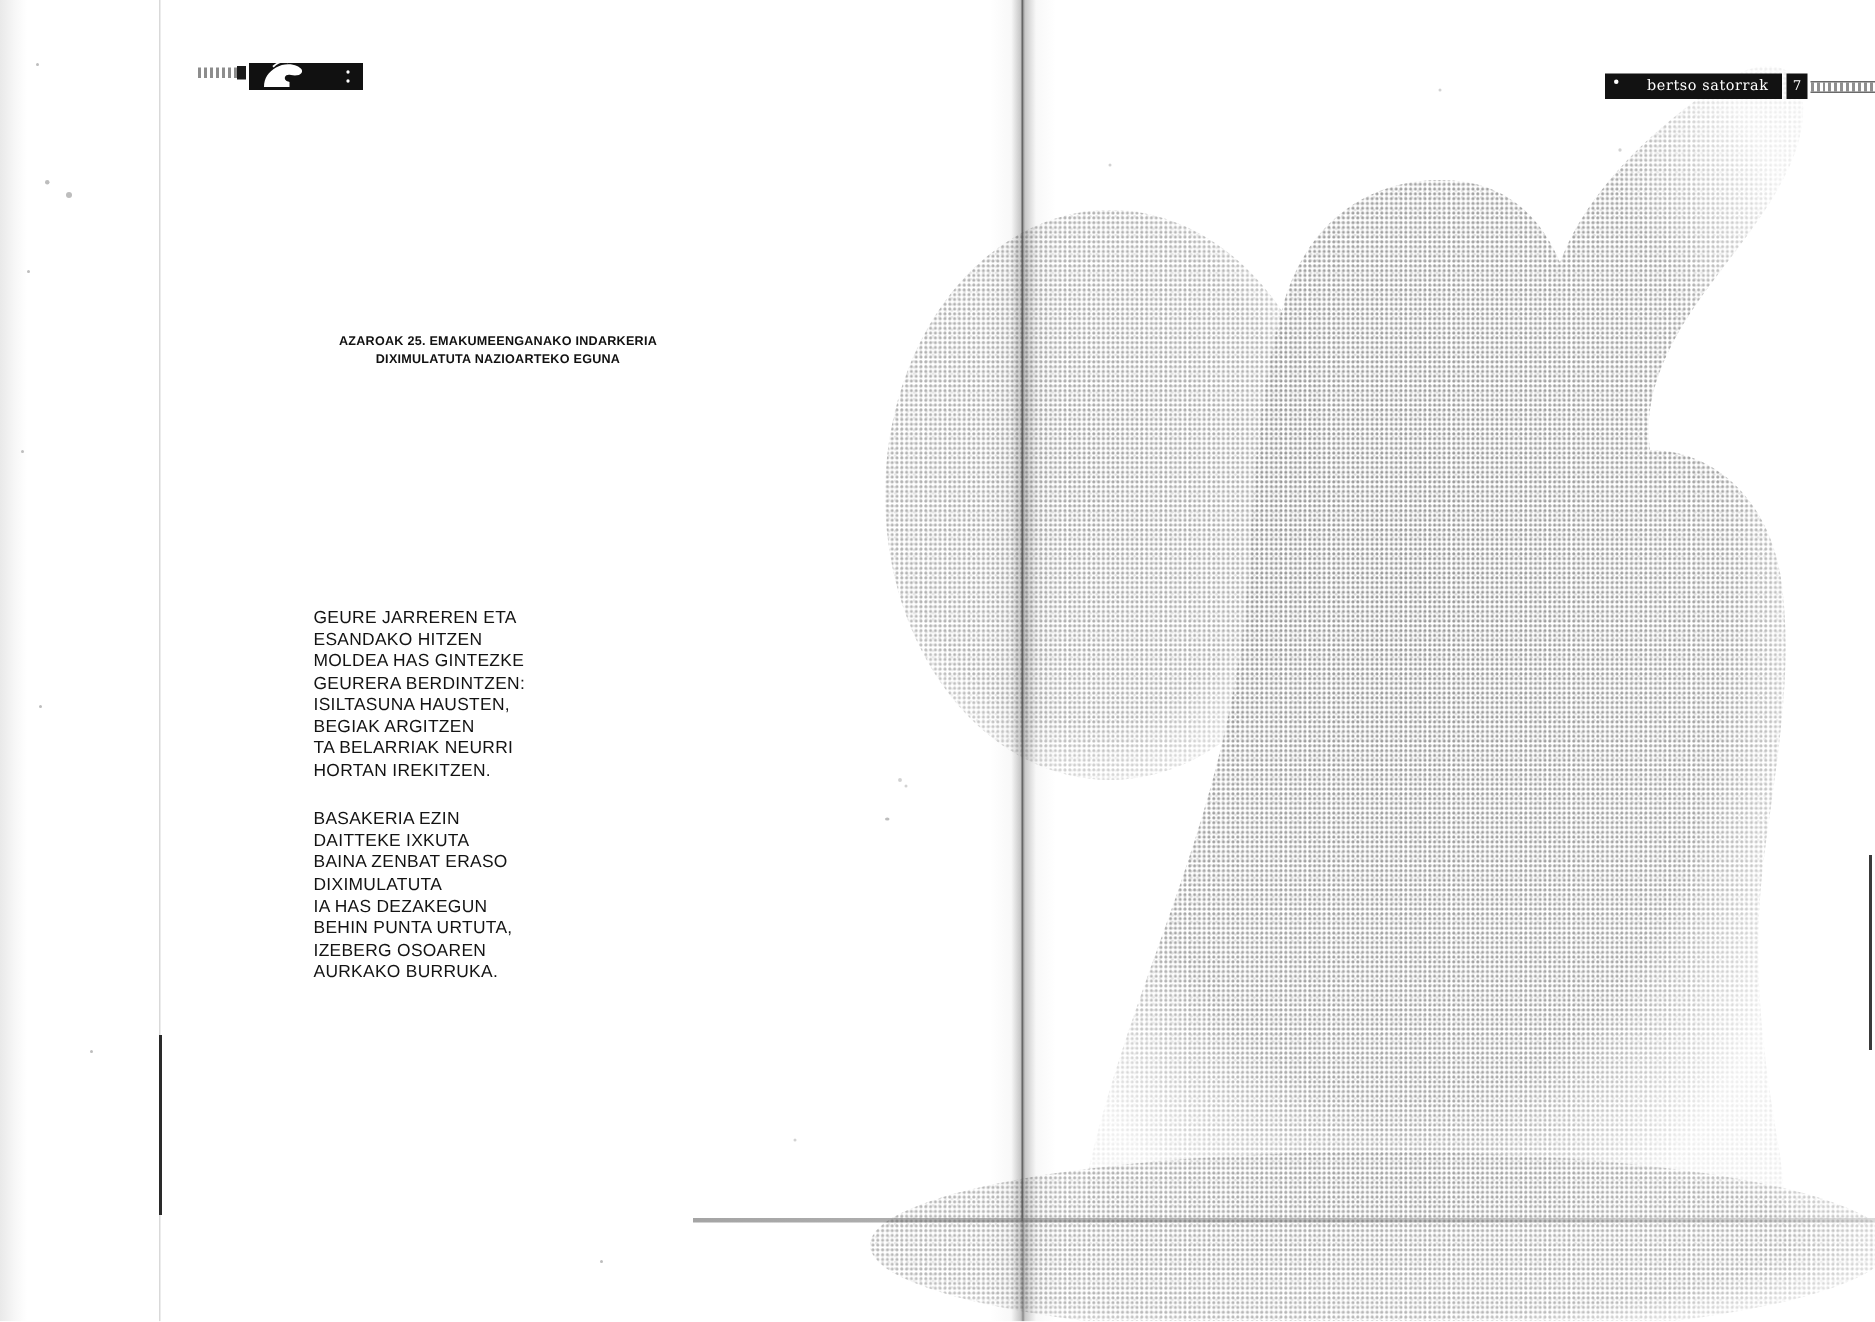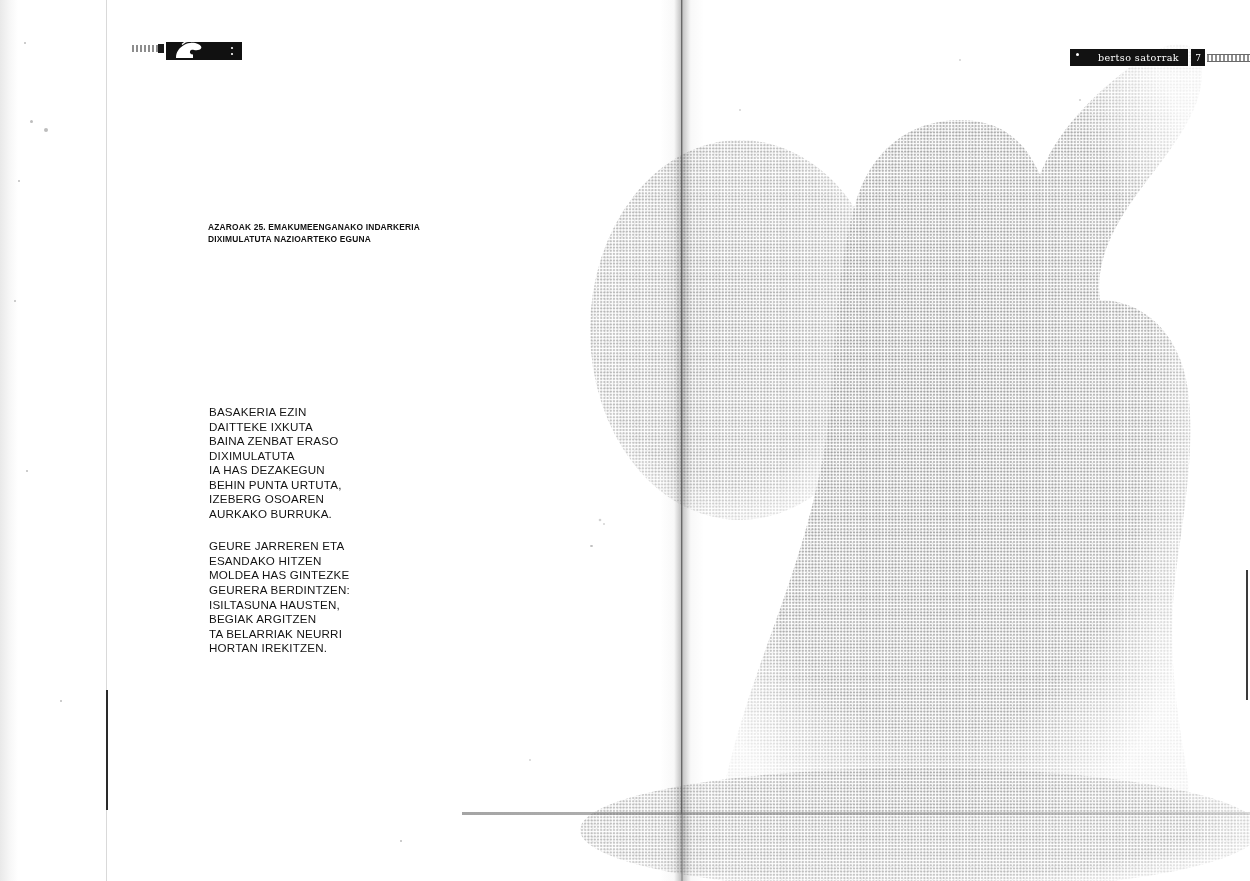--- a/index.html
+++ b/index.html
@@ -110,20 +110,21 @@
     top: 222px;
     width: 248px;
   }
   .note-head {
     font-size: 8.4px;
     font-weight: bold;
     letter-spacing: .18px;
     line-height: 11.6px;
     margin: 0 0 2px 0;
     color: #111;
+    text-align: center;
   }
   .note-body {
     font-size: 8.3px;
     line-height: 11.3px;
     text-align: justify;
     margin: 0;
     color: #1a1a1a;
   }
 
   .poem-title {
@@ -334,39 +335,39 @@
   <div class="note">
     <p class="note-head">
       <span>AZAROAK 25. EMAKUMEENGANAKO INDARKERIA</span><br>
       <span>DIXIMULATUTA NAZIOARTEKO EGUNA</span>
     </p>
   </div>
 
 
   <div class="verses">
     <div class="verse">
+      <div class="verse-line">GEURE JARREREN ETA</div>
+      <div class="verse-line">ESANDAKO HITZEN</div>
+      <div class="verse-line">MOLDEA HAS GINTEZKE</div>
+      <div class="verse-line">GEURERA BERDINTZEN:</div>
+      <div class="verse-line">ISILTASUNA HAUSTEN,</div>
+      <div class="verse-line">BEGIAK ARGITZEN</div>
+      <div class="verse-line">TA BELARRIAK NEURRI</div>
+      <div class="verse-line">HORTAN IREKITZEN.</div>
+    </div>
+    <div class="verse">
       <div class="verse-line">BASAKERIA EZIN</div>
       <div class="verse-line">DAITTEKE IXKUTA</div>
       <div class="verse-line">BAINA ZENBAT ERASO</div>
       <div class="verse-line">DIXIMULATUTA</div>
       <div class="verse-line">IA HAS DEZAKEGUN</div>
       <div class="verse-line">BEHIN PUNTA URTUTA,</div>
       <div class="verse-line">IZEBERG OSOAREN</div>
       <div class="verse-line">AURKAKO BURRUKA.</div>
     </div>
-    <div class="verse">
-      <div class="verse-line">GEURE JARREREN ETA</div>
-      <div class="verse-line">ESANDAKO HITZEN</div>
-      <div class="verse-line">MOLDEA HAS GINTEZKE</div>
-      <div class="verse-line">GEURERA BERDINTZEN:</div>
-      <div class="verse-line">ISILTASUNA HAUSTEN,</div>
-      <div class="verse-line">BEGIAK ARGITZEN</div>
-      <div class="verse-line">TA BELARRIAK NEURRI</div>
-      <div class="verse-line">HORTAN IREKITZEN.</div>
-    </div>
   </div>
 
   <div class="speck" style="left:24px;  top:42px;  width:2px; height:2px;"></div>
   <div class="speck" style="left:30px;  top:120px; width:3px; height:3px;"></div>
   <div class="speck" style="left:18px;  top:180px; width:2px; height:2px;"></div>
   <div class="speck" style="left:44px;  top:128px; width:4px; height:4px;"></div>
   <div class="speck" style="left:14px;  top:300px; width:2px; height:2px;"></div>
   <div class="speck" style="left:26px;  top:470px; width:2px; height:2px;"></div>
   <div class="speck" style="left:60px;  top:700px; width:2px; height:2px;"></div>
   <div class="speck" style="left:400px; top:840px; width:2px; height:2px;"></div>

